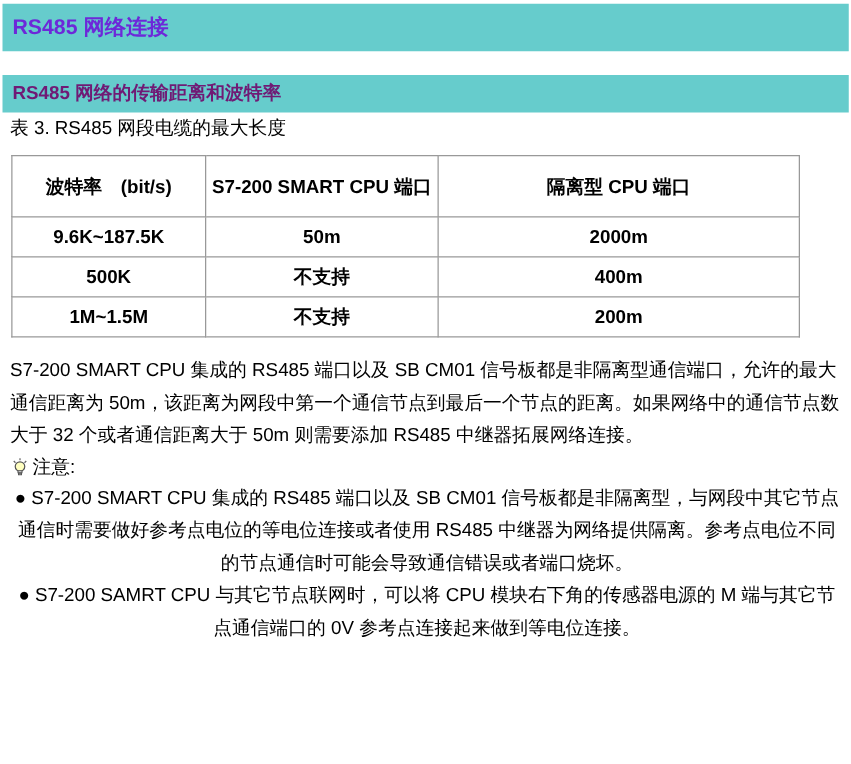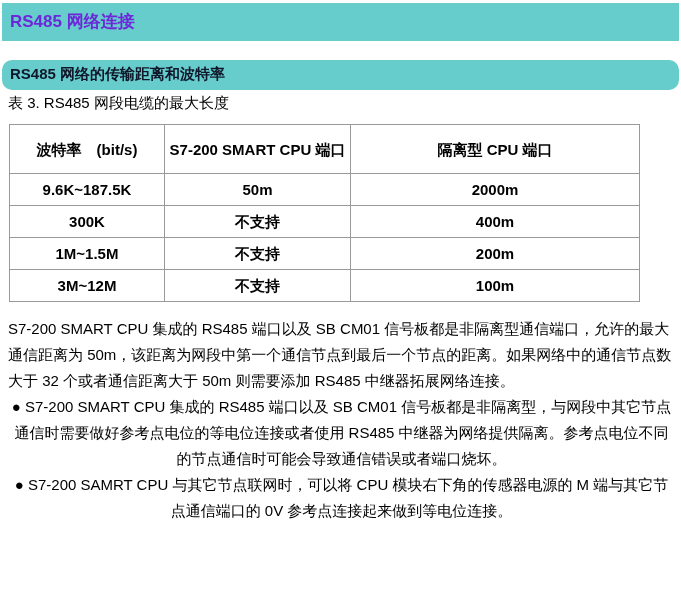--- a/index.html
+++ b/index.html
@@ -23,22 +23,21 @@
     font-size: 17px;
     font-weight: bold;
     color: #6d28d9;
   }
   .section-bar {
     margin-top: 19px;
     background: #66CCCC;
     padding: 5px 8px 6px 8px;
     font-size: 15px;
     font-weight: bold;
-    color: #0f172a;
-    border-radius: 10px;
+    color: #701a75;
   }
   .content {
     padding: 0 4px 8px 6px;
     font-size: 15px;
     line-height: 26px;
   }
   .para {
     margin: 9px 0 0 0;
   }
   .para-after {
@@ -117,39 +116,49 @@
             <th>隔离型 CPU 端口</th>
           </tr>
       </thead>
       <tbody>
           <tr>
             <td>9.6K~187.5K</td>
             <td>50m</td>
             <td>2000m</td>
           </tr>
           <tr>
-            <td>300K</td>
+            <td>500K</td>
             <td>不支持</td>
             <td>400m</td>
           </tr>
           <tr>
             <td>1M~1.5M</td>
             <td>不支持</td>
             <td>200m</td>
           </tr>
-          <tr>
-            <td>3M~12M</td>
-            <td>不支持</td>
-            <td>100m</td>
-          </tr>
         </tbody>
     </table>
 
     <p class="para para-after">S7-200 SMART CPU 集成的 RS485 端口以及 SB CM01 信号板都是非隔离型通信端口，允许的最大通信距离为 50m，该距离为网段中第一个通信节点到最后一个节点的距离。如果网络中的通信节点数大于 32 个或者通信距离大于 50m 则需要添加 RS485 中继器拓展网络连接。</p>
 
+    <div class="note-line">
+      <span class="bulb">
+        <svg width="16" height="16" viewBox="0 0 16 16" aria-hidden="true">
+          <g stroke="#666666" stroke-width="1">
+            <line x1="8" y1="0.5" x2="8" y2="2.2"></line>
+            <line x1="3" y1="2.8" x2="4.4" y2="4.2"></line>
+            <line x1="13" y1="2.8" x2="11.6" y2="4.2"></line>
+          </g>
+          <circle cx="8" cy="7.2" r="3.8" fill="#FFFFC0" stroke="#555555"></circle>
+          <rect x="6.4" y="10.6" width="3.2" height="1.6" fill="#E0E0E0" stroke="#555555" stroke-width="0.8"></rect>
+          <rect x="6.8" y="12.6" width="2.4" height="1.2" fill="#C0C0C0" stroke="#555555" stroke-width="0.8"></rect>
+        </svg>
+      </span>
+      <span>注意:</span>
+    </div>
 
     <div class="notes">
         <div class="note-item">● S7-200 SMART CPU 集成的 RS485 端口以及 SB CM01 信号板都是非隔离型，与网段中其它节点通信时需要做好参考点电位的等电位连接或者使用 RS485 中继器为网络提供隔离。参考点电位不同的节点通信时可能会导致通信错误或者端口烧坏。</div>
         <div class="note-item">● S7-200 SAMRT CPU 与其它节点联网时，可以将 CPU 模块右下角的传感器电源的 M 端与其它节点通信端口的 0V 参考点连接起来做到等电位连接。</div>
       </div>
 
   </div>
 </div>
 
 </body></html>

